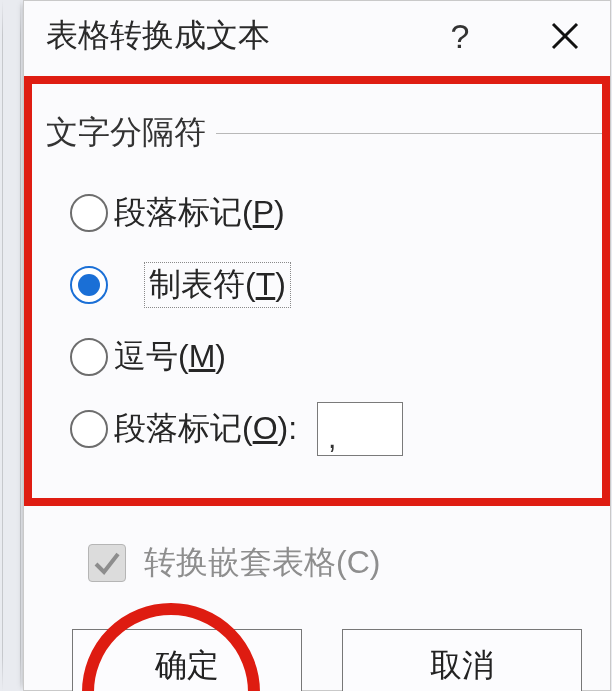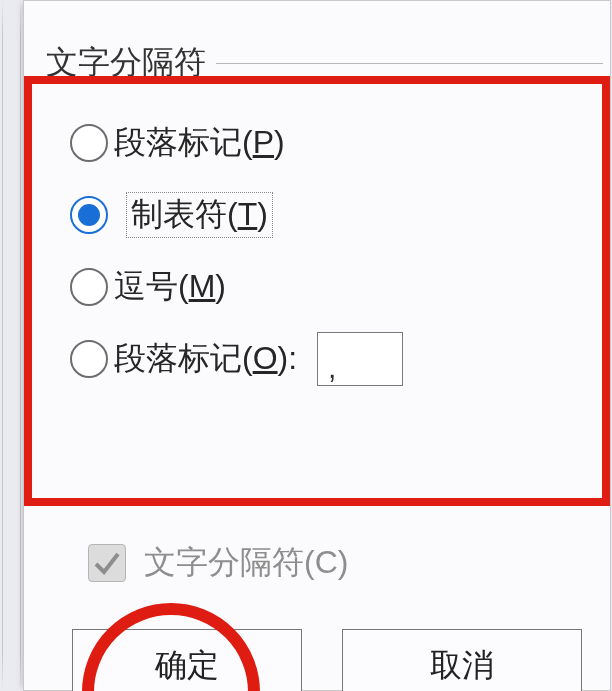--- a/index.html
+++ b/index.html
@@ -23,21 +23,21 @@
   .section-head{position:relative;margin-top:10px;margin-bottom:4px;}
   .section-head .label{font-size:32px;color:#333;background:transparent;}
   .section-head .rule{position:absolute;left:170px;right:0;top:50%;height:1px;background:#b8b8b8;}
 
   .options{margin:22px 0 0 24px;}
   .opt{display:flex;align-items:center;height:72px;}
   .radio{position:relative;width:34px;height:34px;border:2px solid #6d6d6d;border-radius:50%;flex:0 0 auto;background:#fff;}
   .radio.selected{border-color:#1a6fd6;}
   .radio.selected::after{content:"";position:absolute;left:6px;top:6px;right:6px;bottom:6px;border-radius:50%;background:#1a6fd6;}
   .opt-label{margin-left:6px;font-size:32px;color:#262626;white-space:nowrap;}
-  .opt-label.focus{border:1px dotted #8a8a8a;padding:0 4px;margin-left:18px;}
+  .opt-label.focus{border:1px dotted #8a8a8a;padding:0 4px;margin-left:36px;}
   .opt-label u{text-decoration:underline;}
   .other-input{margin-left:20px;width:86px;height:54px;border:1px solid #7a7a7a;background:#fff;font-size:30px;color:#333;padding:0 10px;box-sizing:border-box;display:inline-flex;align-items:flex-end;}
 
   
   .chk-row{position:absolute;left:64px;top:540px;display:flex;align-items:center;}
   .chk{position:relative;width:36px;height:36px;border:1px solid #b5b5b5;border-radius:4px;background:#dcdcdc;flex:0 0 auto;}
   .chk svg{position:absolute;left:3px;top:3px;width:30px;height:30px;stroke:#8d8d8d;stroke-width:4;fill:none;}
   .chk-label{margin-left:18px;font-size:32px;color:#8e8e8e;}
 
   
@@ -52,20 +52,32 @@
 </head>
 <body>
 
 <div class="bg-lines">
   <div class="vline" style="left:2px;"></div>
   <div class="vline" style="left:20px;"></div>
 </div>
 
 <div class="dialog">
 
+  <div class="titlebar">
+    <div class="title">表格转换成文本</div>
+    <div class="help">
+      <span>?</span>
+    </div>
+    <div class="close">
+      <svg viewBox="0 0 30 30">
+          <line x1="3" y1="3" x2="27" y2="27"></line>
+          <line x1="27" y1="3" x2="3" y2="27"></line>
+        </svg>
+    </div>
+  </div>
 
   <div class="content">
     <div class="section-head">
       <span class="label">文字分隔符</span>
       <div class="rule"></div>
     </div>
 
     <div class="options">
 
       <div class="opt">
@@ -91,21 +103,21 @@
 
     </div>
   </div>
 
   <div class="chk-row">
     <div class="chk">
       <svg viewBox="0 0 30 30">
           <polyline points="4,16 12,24 26,6"></polyline>
         </svg>
     </div>
-    <span class="chk-label">文字分隔符(C)</span>
+    <span class="chk-label">转换嵌套表格(C)</span>
   </div>
 
   <div class="btn-row">
     <div class="btn ok">
       <span>确定</span>
     </div>
     <div class="btn cancel">
       <span>取消</span>
     </div>
   </div>

